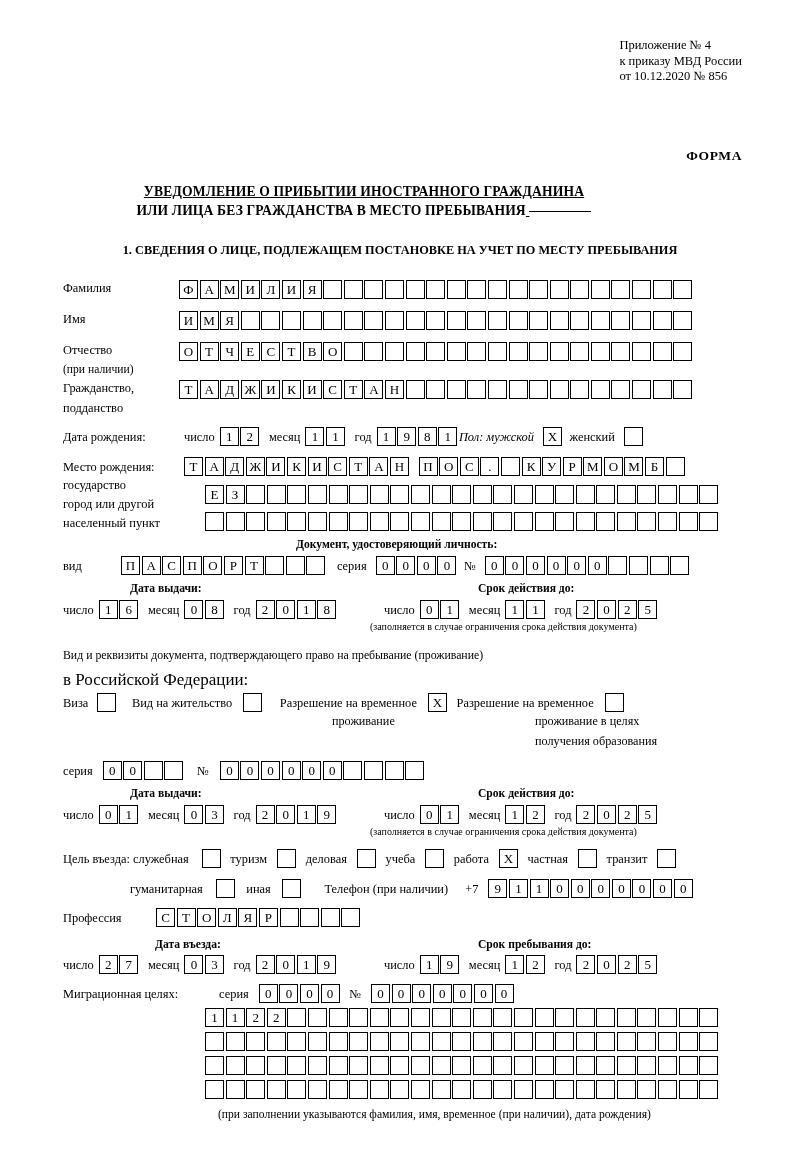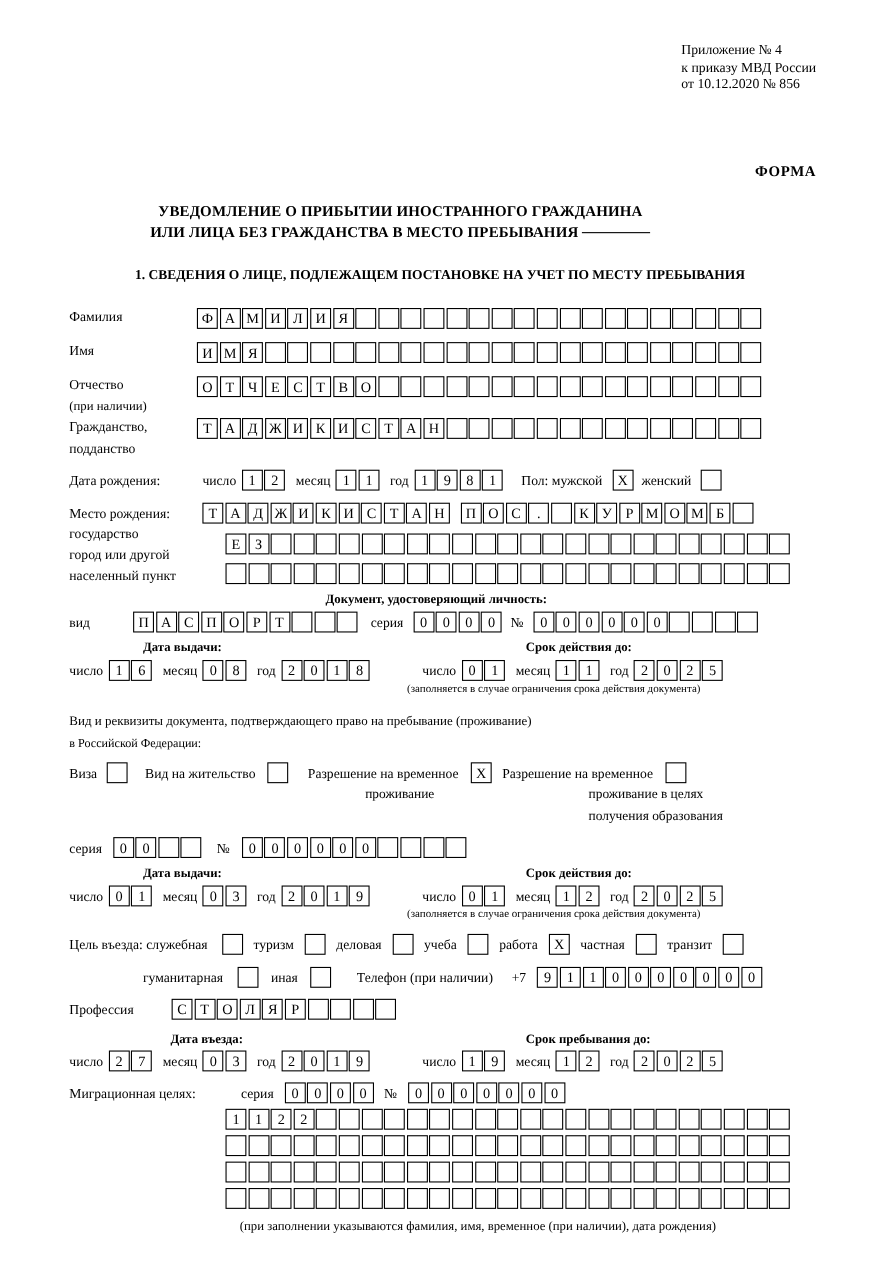--- a/index.html
+++ b/index.html
@@ -24,20 +24,21 @@
   .forma {
     position:absolute; top:148px; right:58px;
     font-weight:bold; font-size:13.5px; letter-spacing:0.6px;
   }
 
   .title {
     position:absolute; top:182px; left:0; width:728px;
     text-align:center;
     font-weight:bold; font-size:13.6px; line-height:19px;
     letter-spacing:0.15px;
+    text-decoration:underline;
   }
   .title .ln2 { display:inline-block; }
   .title .blank {
     display:inline-block; width:62px; border-bottom:1px solid #000;
     vertical-align:3px;
   }
 
   .section1 {
     position:absolute; top:243px; left:0; width:800px;
     text-align:center; font-weight:bold; font-size:12.3px;
@@ -230,21 +231,21 @@
         <span class="bx filled">1</span>
         <span class="bx filled">1</span>
       </span>
     <span class="lbl ml">год</span>
     <span class="boxes">
         <span class="bx filled">1</span>
         <span class="bx filled">9</span>
         <span class="bx filled">8</span>
         <span class="bx filled">1</span>
       </span>
-    <span class="lbl" style="margin-left:15px;">Пол: мужской</span>
+    <span class="lbl" style="margin-left:0;font-style:italic;">Пол: мужской</span>
     <span class="boxes" style="margin-left:4px;">
         <span class="bx filled">X</span>
       </span>
     <span class="lbl" style="margin-left:6px;">женский</span>
     <span class="boxes" style="margin-left:4px;">
         <span class="bx"></span>
       </span>
   </div>
 
   <div class="row inline" style="top:457px; left:63px;">
@@ -413,21 +414,21 @@
     <span class="boxes">
         <span class="bx filled">2</span>
         <span class="bx filled">0</span>
         <span class="bx filled">2</span>
         <span class="bx filled">5</span>
       </span>
   </div>
   <div style="position:absolute; top:621px; left:370px;" class="note">(заполняется в случае ограничения срока действия документа)</div>
 
   <div style="position:absolute; top:648px; left:63px; font-size:11.8px;">Вид и реквизиты документа, подтверждающего право на пребывание (проживание)</div>
-  <div style="position:absolute; top:670px; left:63px; font-size:11px;">в Российской Федерации:</div>
+  <div style="position:absolute; top:670px; left:63px; font-size:17px;">в Российской Федерации:</div>
 
   <div class="row inline" style="top:693px; left:63px;">
     <span class="lbl">Виза</span>
     <span class="boxes" style="margin-left:4px;">
         <span class="bx"></span>
       </span>
     <span class="lbl" style="margin-left:14px;">Вид на жительство</span>
     <span class="boxes" style="margin-left:6px;">
         <span class="bx"></span>
       </span>

